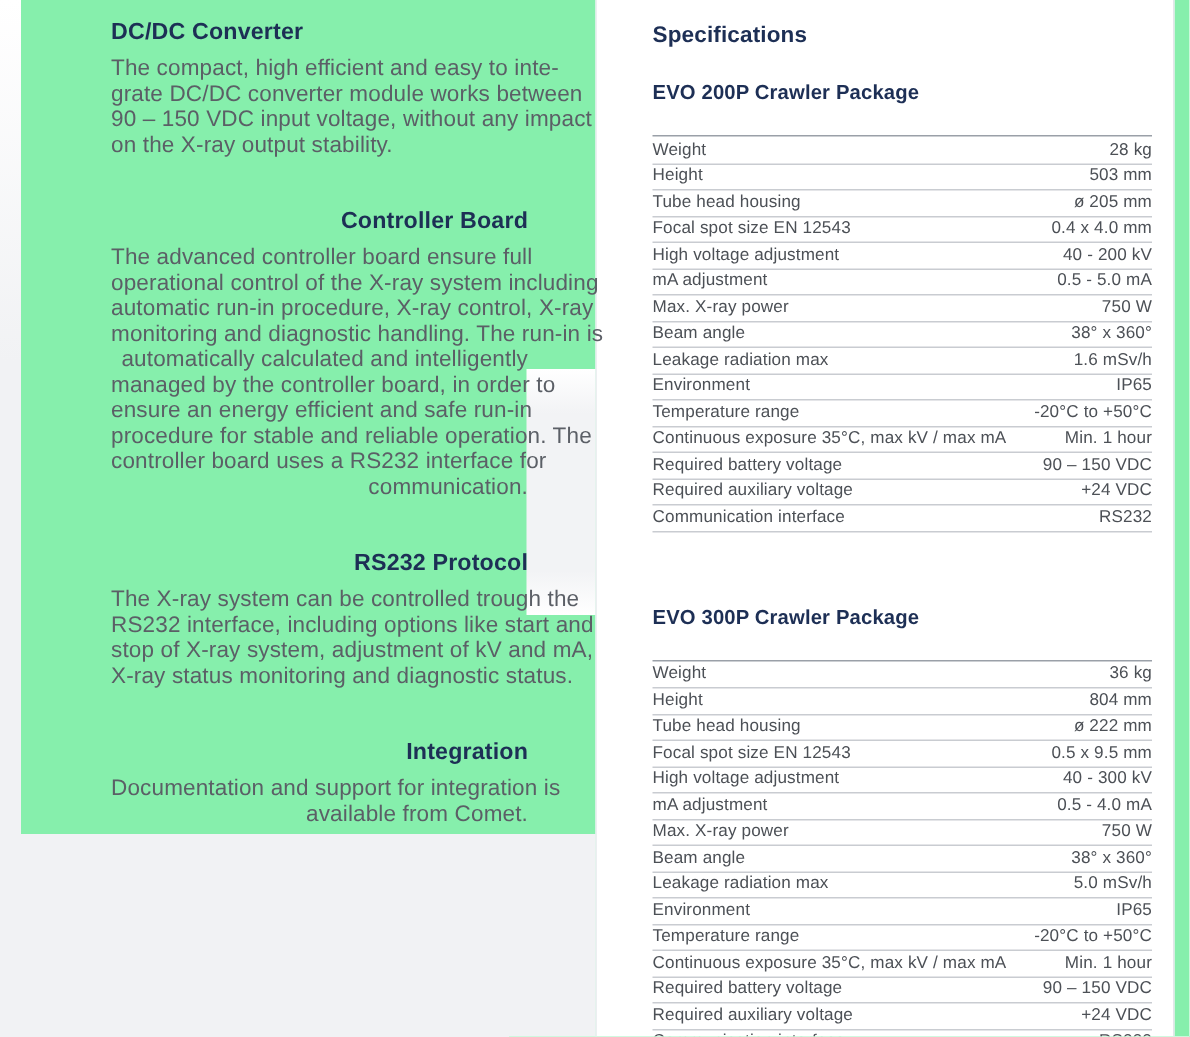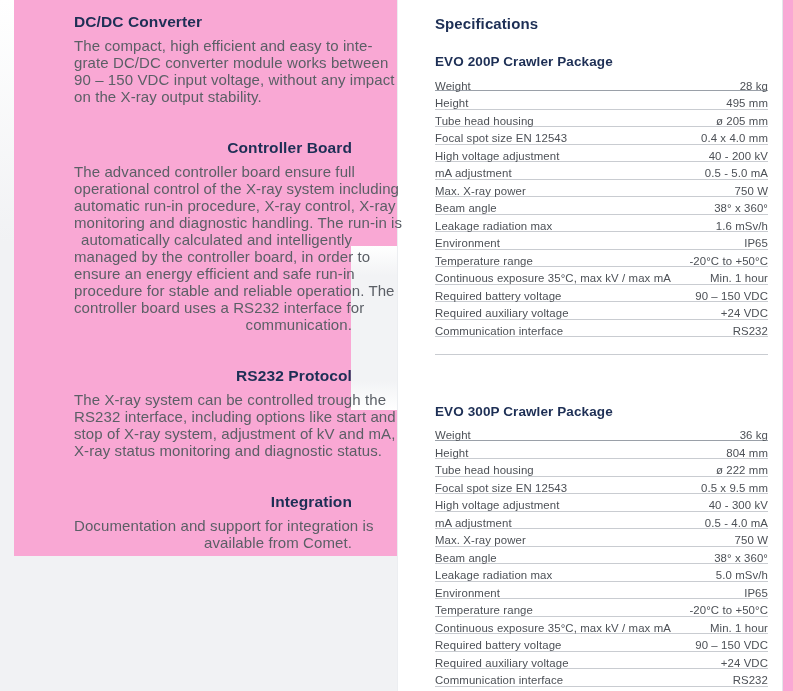--- a/index.html
+++ b/index.html
@@ -6,21 +6,21 @@
     margin: 0;
     padding: 0;
     background: #ffffff;
     font-family: "Liberation Sans", sans-serif;
   }
   .canvas {
     position: relative;
     width: 793px;
     height: 691px;
     overflow: hidden;
-    background: #f9a8d4;
+    background: #86efac;
   }
 
   
   .left-strip {
     position: absolute;
     left: 0; top: 0;
     width: 14px; height: 691px;
     background: linear-gradient(180deg, #ffffff 0%, #f1f2f4 35%);
   }
   .gap-band {
@@ -102,21 +102,21 @@
     height: 16.5px;
     border-bottom: 1px solid #c9ccd1;
     padding-bottom: 0px;
     box-sizing: content-box;
   }
   .spec-row-label, .spec-row-value {
     font-size: 11.4px;
     line-height: 14px;
     color: #4c5056;
     letter-spacing: 0.1px;
-    padding-bottom: 16px;
+    padding-bottom: 2px;
     white-space: pre;
   }
   .spec-row-value { text-align: right; }
 </style>
 </head>
 <body>
 
 <div class="canvas">
   <div class="left-strip"></div>
   <div class="gap-band"></div>
@@ -167,21 +167,21 @@
   <div class="spec-table">
     <div class="spec-table-title">EVO 200P Crawler Package</div>
     <div class="spec-rows">
   <div class="spec-row">
     <span class="spec-row-label">Weight</span>
     <span class="spec-row-value">28 kg</span>
   </div>
 
   <div class="spec-row">
     <span class="spec-row-label">Height</span>
-    <span class="spec-row-value">495 mm</span>
+    <span class="spec-row-value">503 mm</span>
   </div>
 
   <div class="spec-row">
     <span class="spec-row-label">Tube head housing</span>
     <span class="spec-row-value">ø 205 mm</span>
   </div>
 
   <div class="spec-row">
     <span class="spec-row-label">Focal spot size EN 12543</span>
     <span class="spec-row-value">0.4 x 4.0 mm</span>

